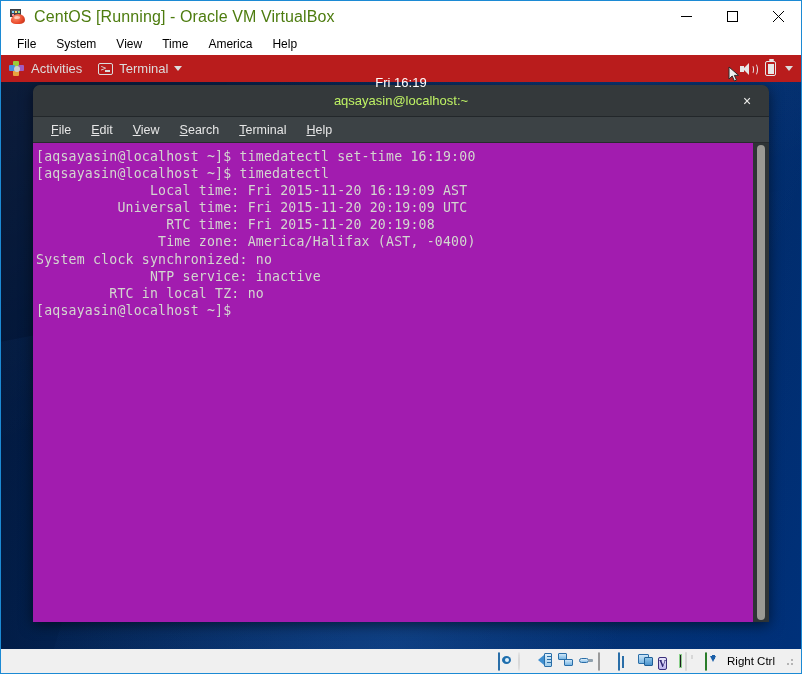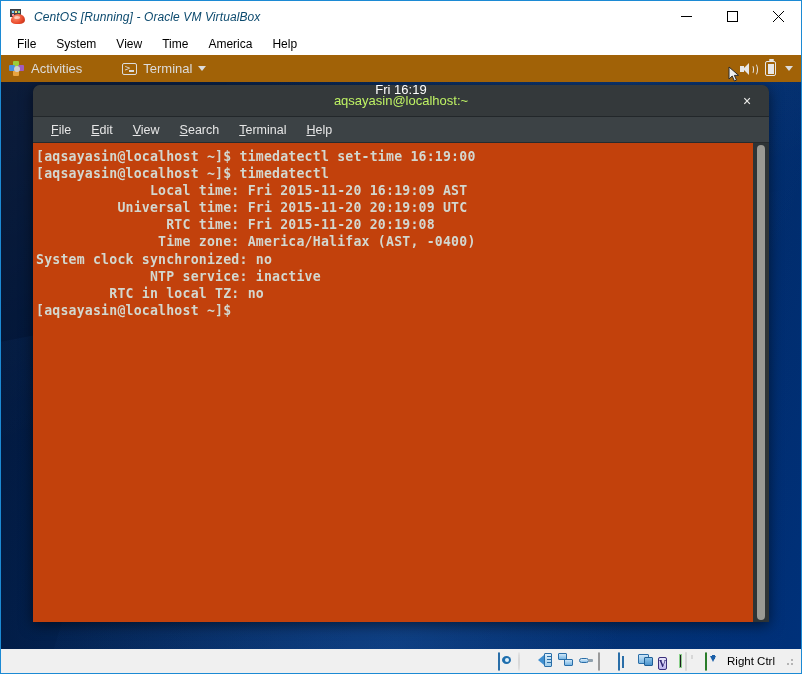--- a/index.html
+++ b/index.html
@@ -38,23 +38,22 @@
     position:absolute;left:1px;top:5px;width:14px;height:10px;
     background:radial-gradient(circle at 35% 30%,#ff9470,#e8482a 60%,#b52c12);
     border-radius:60% 60% 45% 45%/70% 70% 40% 40%;
     transform:skewX(-4deg);
   }
   .tb-icon .blob:after{
     content:"";position:absolute;left:3px;top:2px;width:6px;height:3px;
     background:rgba(255,255,255,.55);border-radius:50%;
   }
   .tb-title{
-    font-size:12px;color:#0c4a6e;letter-spacing:.1px;
+    font-size:16px;color:#4d7c0f;letter-spacing:.1px;
     white-space:nowrap;
-    font-style:italic;
   }
   .tb-spacer{flex:1 1 auto;}
   .tb-btns{display:flex;height:31px;flex:0 0 auto;}
   .tb-btn{
     width:46px;height:31px;display:flex;align-items:center;justify-content:center;
   }
   .tb-btn svg{display:block;}
   
   .vbmenu{
     height:23px;background:#ffffff;display:flex;align-items:center;
@@ -80,22 +79,22 @@
     transform:rotate(-11deg);
   }
   .wallpaper:after{
     content:"";position:absolute;left:20%;top:-30%;width:90%;height:160%;
     background:linear-gradient(95deg,rgba(10,40,100,.0) 0%,rgba(60,130,220,.13) 50%,rgba(10,40,100,.0) 75%);
     transform:rotate(17deg);
   }
   
   .gtop{
     position:absolute;left:0;top:0;right:0;height:27px;
-    background:#a16207;display:flex;
-    color:#dcdcdc;font-size:13px;z-index:5;gap:24px;
+    background:#b91c1c;display:flex;align-items:center;
+    color:#dcdcdc;font-size:13px;z-index:5;
   }
   .gtop .activities{
     display:flex;align-items:center;gap:7px;padding:0 10px 0 8px;height:27px;
   }
   .pinwheel{width:15px;height:15px;position:relative;flex:0 0 auto;}
   .pinwheel span{
     position:absolute;width:6px;height:6px;border-radius:1px;
   }
   .pinwheel .p1{left:4px;top:0;background:#9ccd3a;}
   .pinwheel .p2{left:9px;top:4px;background:#a05cc0;}
@@ -178,21 +177,21 @@
   .term-menu{
     height:25px;flex:0 0 auto;background:#3c4245;
     display:flex;align-items:center;padding-left:8px;
     border-bottom:1px solid #272b2d;
   }
   .term-menu .mi{
     font-size:12.5px;color:#e6e6e6;padding:0 10px;white-space:nowrap;
   }
   .term-menu .mi u{text-decoration:underline;}
   .term-body{
-    flex:1 1 auto;position:relative;background:#c2410c;display:flex;overflow:hidden;font-weight:bold;
+    flex:1 1 auto;position:relative;background:#a21caf;display:flex;overflow:hidden;
   }
   .term-text{
     flex:1 1 auto;padding:5px 0 0 3px;
     font-family:"DejaVu Sans Mono",monospace;
     font-size:13.2px;line-height:17.1px;
     color:#d3d7cf;white-space:pre;
     letter-spacing:.2px;
   }
   .term-scroll{
     width:16px;flex:0 0 auto;background:#2e3436;position:relative;

